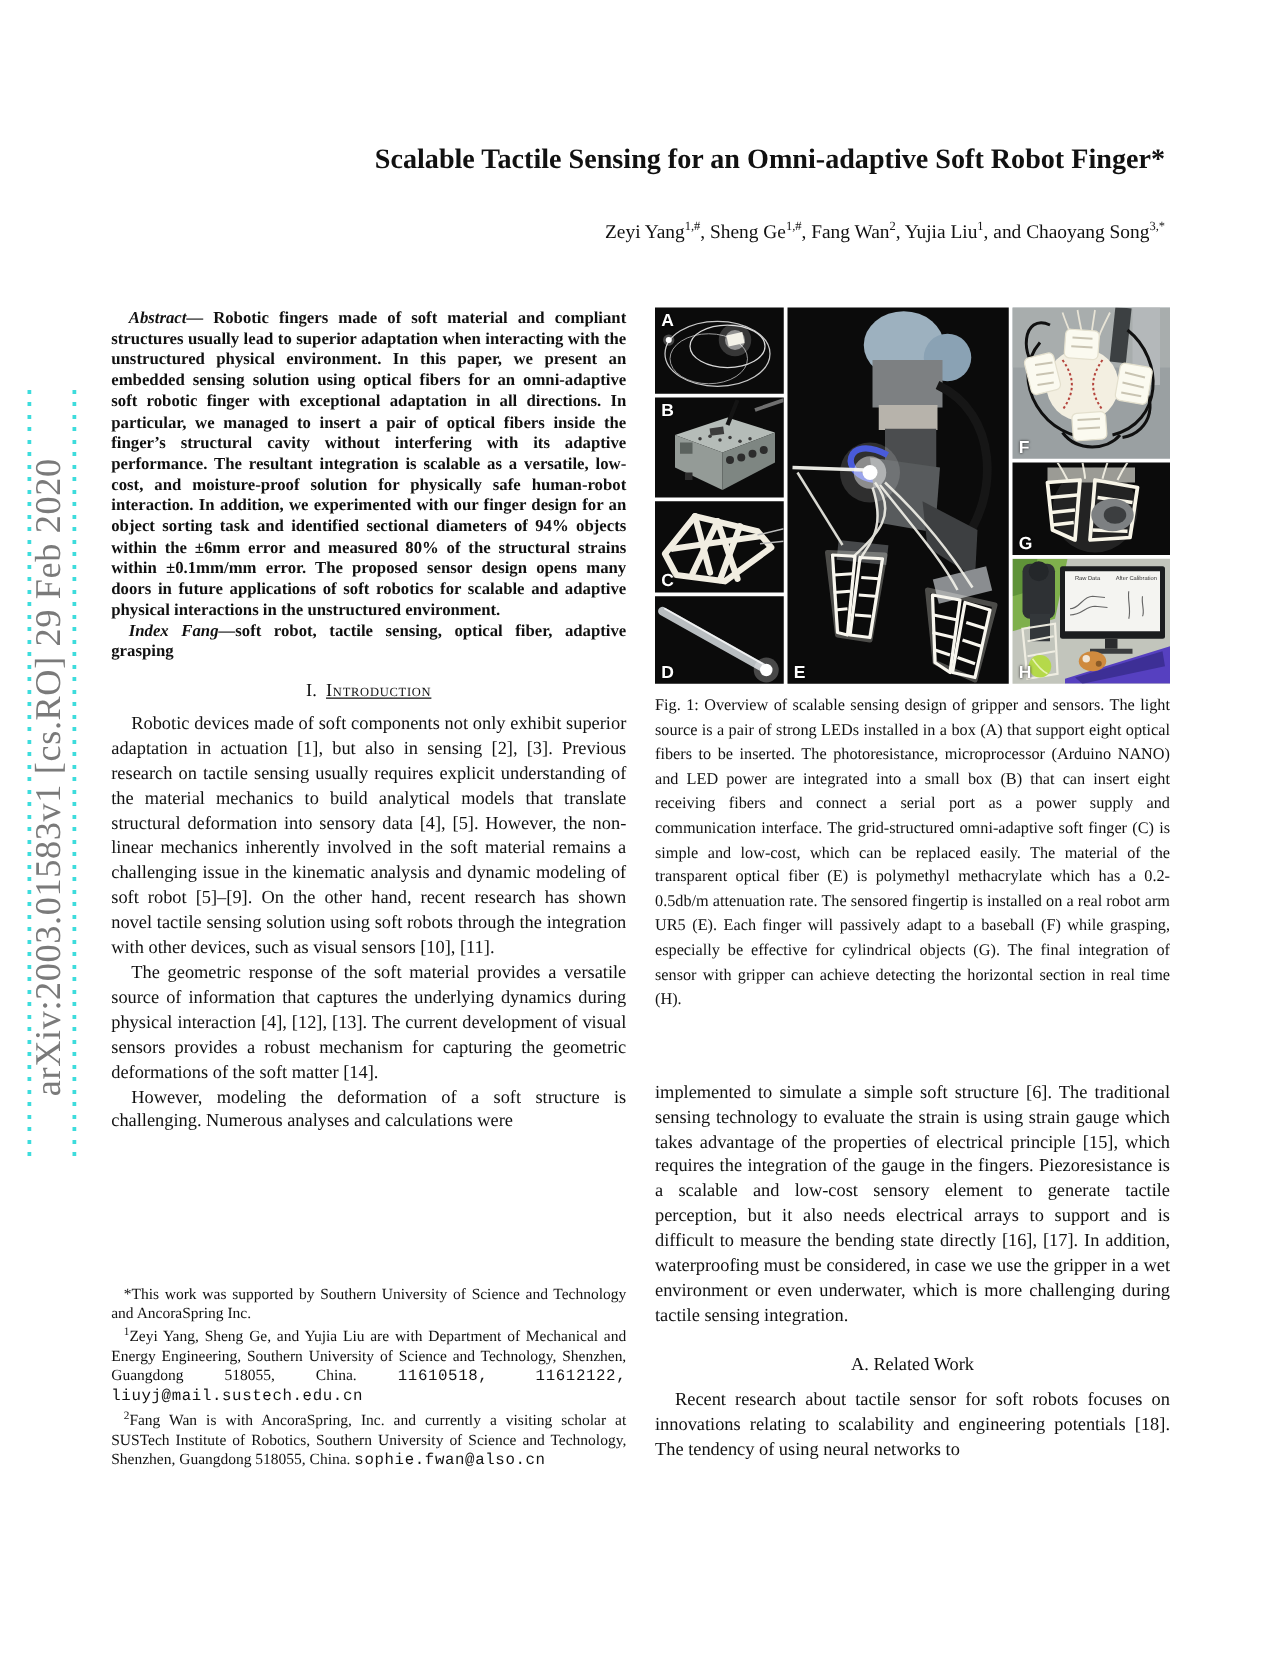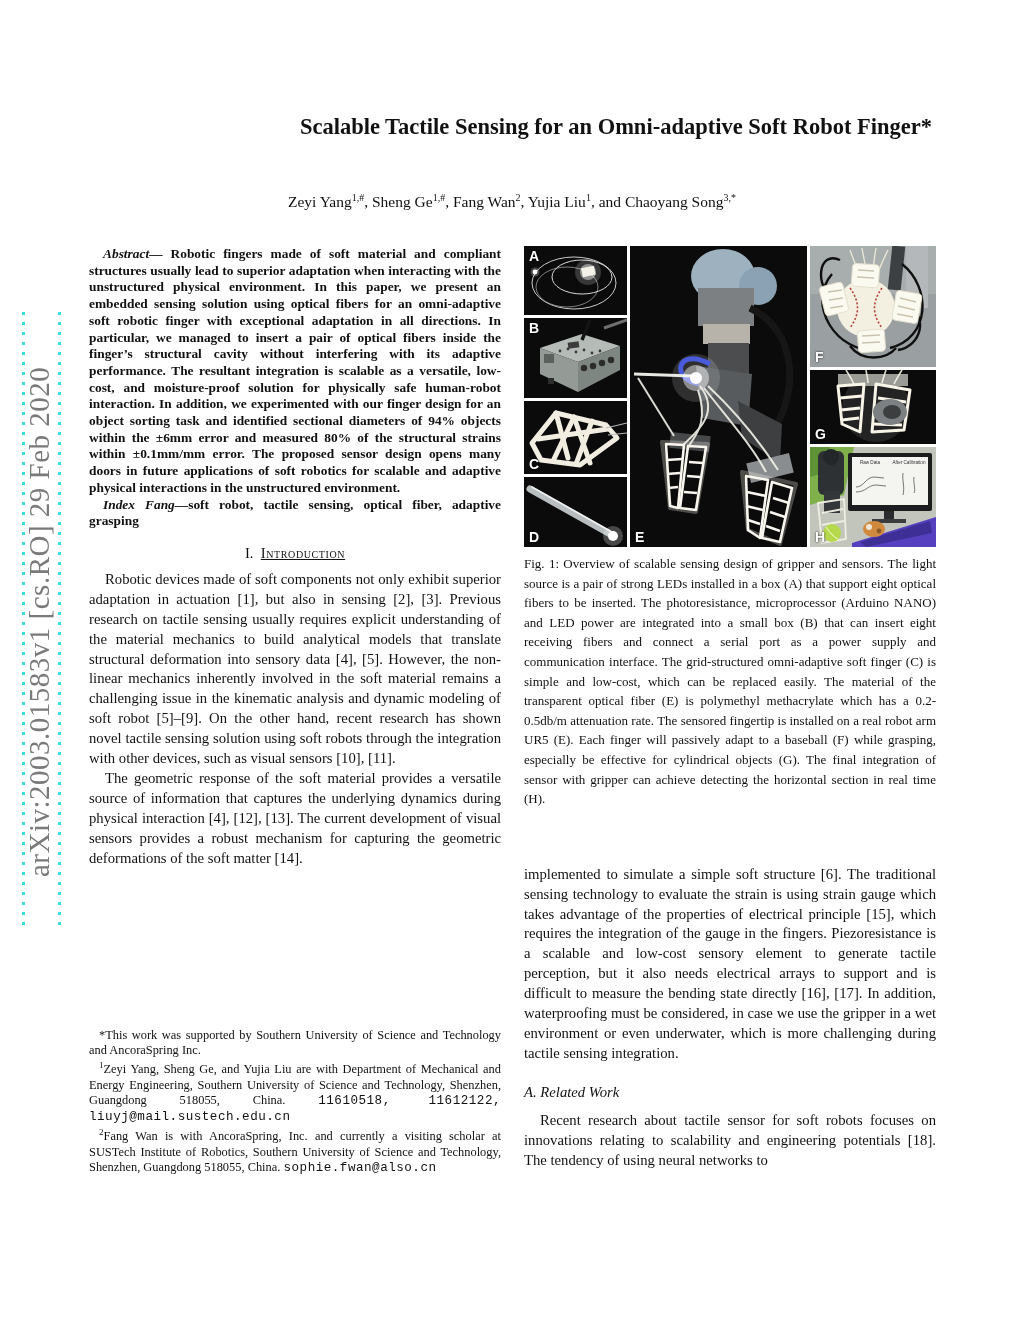--- a/index.html
+++ b/index.html
@@ -13,21 +13,21 @@
   .dotline.l{left:4px;}
   .dotline.r{left:40px;}
   .arxiv-text{position:absolute;left:5px;top:0;height:620px;width:38px;
       writing-mode:vertical-rl;transform:rotate(180deg);
       font-size:29px;color:#7a7a7a;letter-spacing:0.5px;text-align:center;
       font-family:"Liberation Serif", serif;}
 
   
   .title{position:absolute;left:92px;top:114px;width:840px;text-align:right;
          font-size:22.5px;font-weight:bold;margin:0;}
-  .authors{position:absolute;left:92px;top:192px;width:840px;text-align:center;
+  .authors{position:absolute;left:92px;top:176px;width:840px;text-align:right;
            font-size:15.5px;}
   .authors sup{font-size:10px;}
 
   
   .col{position:absolute;width:412px;text-align:justify;}
   .col-left{left:89px;top:246px;}
   .col-right{left:524px;top:246px;}
 
   .abstract{font-size:13.4px;font-weight:bold;line-height:16.7px;margin:0;text-indent:14px;}
   .abstract .lead{font-style:italic;}
@@ -50,21 +50,21 @@
   .figure{position:relative;width:412px;height:301px;background:#fff;}
   .panel{position:absolute;background:#0b0b0b;overflow:hidden;}
   .panel svg{display:block;width:100%;height:100%;}
   .plabel{position:absolute;font-family:"Liberation Sans",sans-serif;font-weight:bold;
           color:#fff;font-size:14px;line-height:14px;text-shadow:0 0 2px #000;}
   .plabel.tl{left:5px;top:3px;}
   .plabel.bl{left:5px;bottom:3px;}
 
   .caption{font-size:13px;line-height:19.6px;margin:7px 0 0 0;text-align:justify;}
 
-  .rw-head{font-size:14.7px;font-style:italic;margin:20px 0 10px 0;text-align:left;}
+  .rw-head{font-size:14.7px;margin:20px 0 10px 0;text-align:center;}
 </style>
 </head>
 <body>
 
 <div class="page">
 
   <div class="arxiv-wrap">
     <div class="dotline l"></div>
     <div class="arxiv-text">arXiv:2003.01583v1  [cs.RO]  29 Feb 2020</div>
     <div class="dotline r"></div>
@@ -79,20 +79,21 @@
     <p class="abstract"><span class="lead">Abstract—</span><span> Robotic fingers made of soft material and compliant structures usually lead to superior adaptation when interacting with the unstructured physical environment. In this paper, we present an embedded sensing solution using optical fibers for an omni-adaptive soft robotic finger with exceptional adaptation in all directions. In particular, we managed to insert a pair of optical fibers inside the finger’s structural cavity without interfering with its adaptive performance. The resultant integration is scalable as a versatile, low-cost, and moisture-proof solution for physically safe human-robot interaction. In addition, we experimented with our finger design for an object sorting task and identified sectional diameters of 94% objects within the ±6mm error and measured 80% of the structural strains within ±0.1mm/mm error. The proposed sensor design opens many doors in future applications of soft robotics for scalable and adaptive physical interactions in the unstructured environment.</span></p>
     <p class="indexterms"><span class="lead">Index Fang—</span><span>soft robot, tactile sensing, optical fiber, adaptive grasping</span></p>
 
     <div class="sec-head">
       <span>I.</span>&nbsp;
       <span class="sc">Introduction</span>
     </div>
 
     <p class="body-p">Robotic devices made of soft components not only exhibit superior adaptation in actuation [1], but also in sensing [2], [3]. Previous research on tactile sensing usually requires explicit understanding of the material mechanics to build analytical models that translate structural deformation into sensory data [4], [5]. However, the non-linear mechanics inherently involved in the soft material remains a challenging issue in the kinematic analysis and dynamic modeling of soft robot [5]–[9]. On the other hand, recent research has shown novel tactile sensing solution using soft robots through the integration with other devices, such as visual sensors [10], [11].</p>
     <p class="body-p">The geometric response of the soft material provides a versatile source of information that captures the underlying dynamics during physical interaction [4], [12], [13]. The current development of visual sensors provides a robust mechanism for capturing the geometric deformations of the soft matter [14].</p>
+    <p class="body-p">However, modeling the deformation of a soft structure is challenging. Numerous analyses and calculations were</p>
   </div>
 
   <div class="footnotes">
     <p class="fn"><span>*This work was supported by Southern University of Science and Technology and AncoraSpring Inc.</span></p>
     <p class="fn"><sup>1</sup><span>Zeyi Yang, Sheng Ge, and Yujia Liu are with Department of Mechanical and Energy Engineering, Southern University of Science and Technology, Shenzhen, Guangdong 518055, China. </span><span class="mono">11610518, 11612122, liuyj@mail.sustech.edu.cn</span></p>
     <p class="fn"><sup>2</sup><span>Fang Wan is with AncoraSpring, Inc. and currently a visiting scholar at SUSTech Institute of Robotics, Southern University of Science and Technology, Shenzhen, Guangdong 518055, China. </span><span class="mono">sophie.fwan@also.cn</span></p>
   </div>
 
   <div class="col col-right">
 

